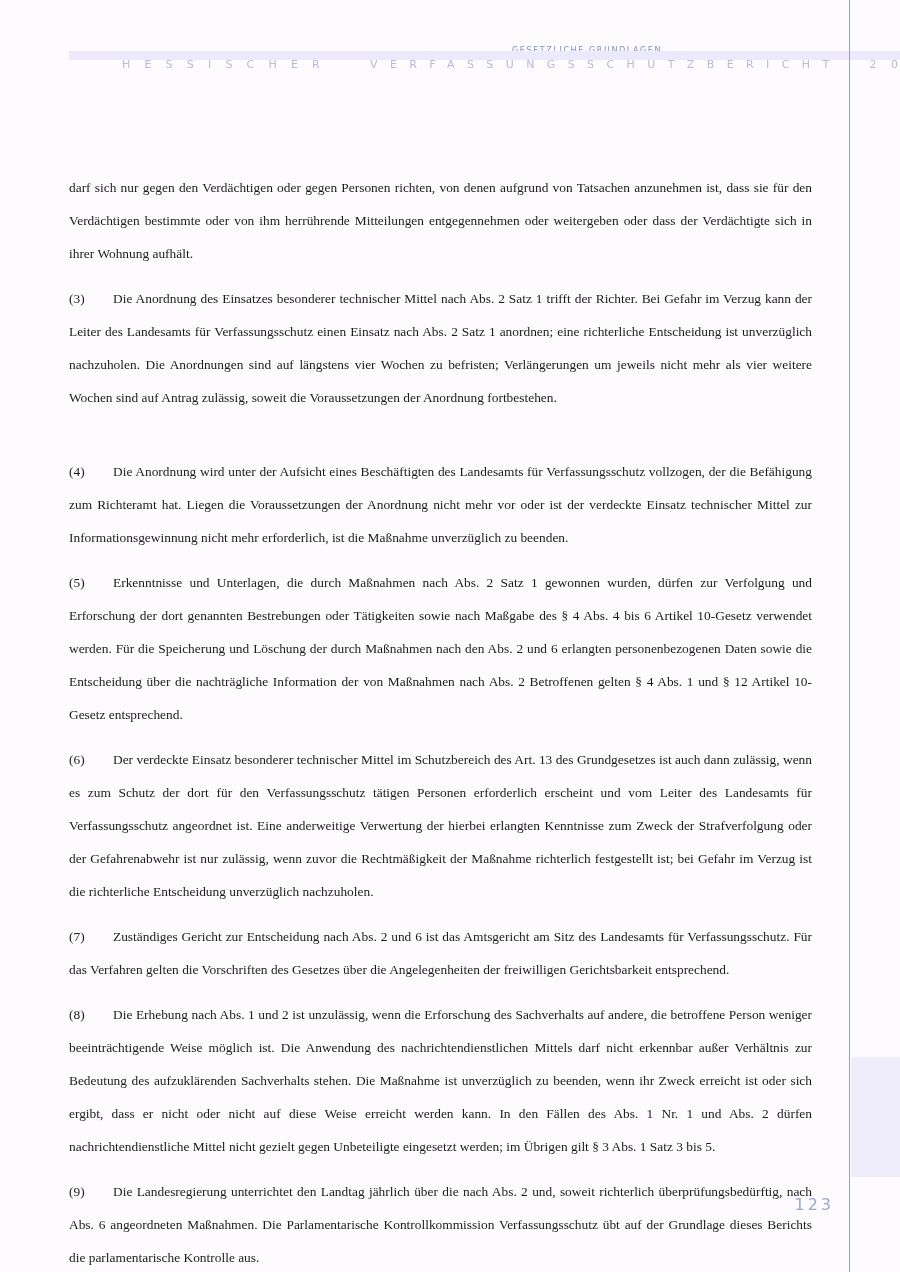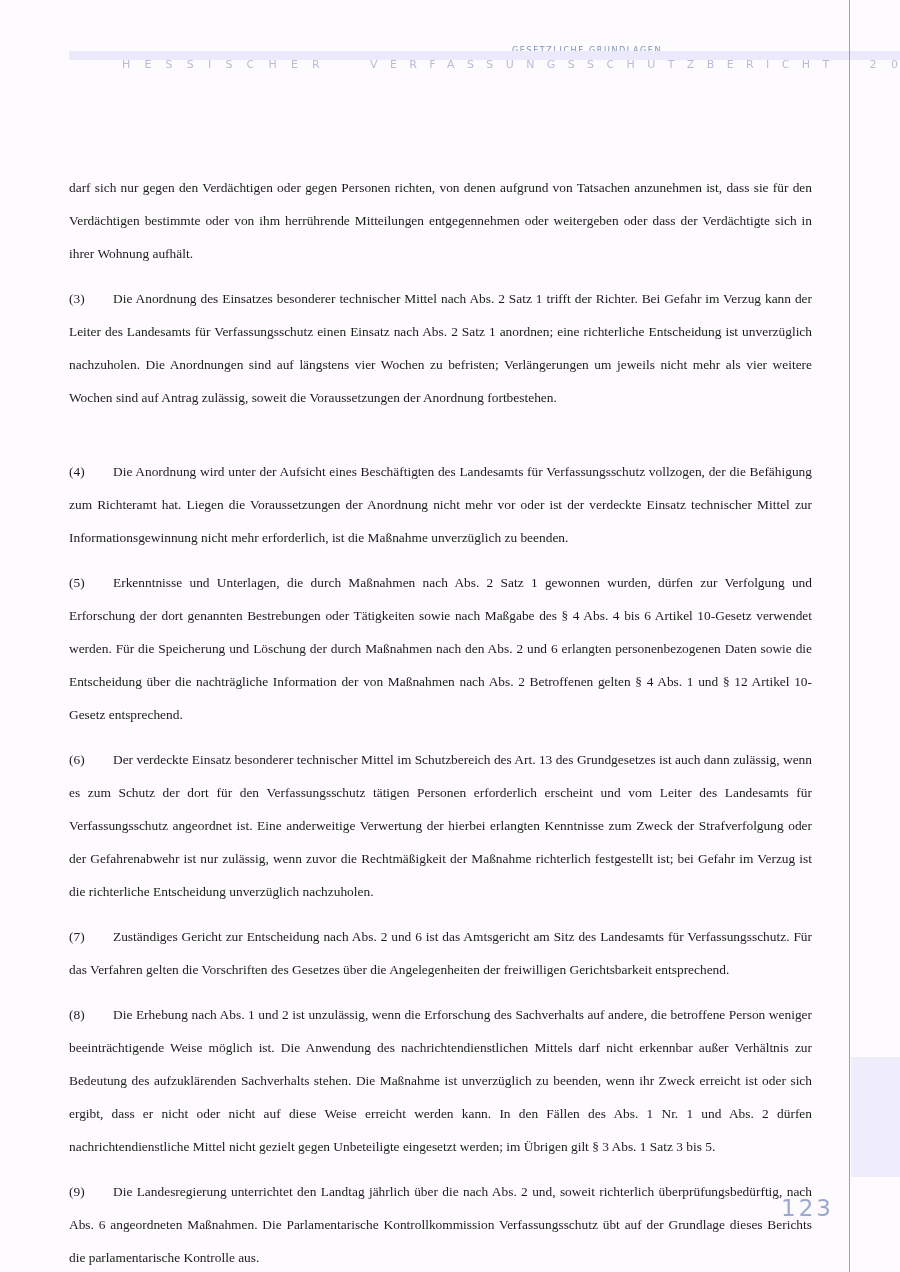--- a/index.html
+++ b/index.html
@@ -26,21 +26,21 @@
     }
     .running-head span { display: inline-block; }
     .vline {
       position: absolute; left: 849px; top: 0; width: 1px; height: 1272px; background: #8ea5c2;
     }
     .side-box {
       position: absolute; left: 851px; top: 1057px; width: 49px; height: 120px; background: #efecfb;
     }
     .page-number {
       position: absolute; left: 780px; top: 1195px; width: 54px;
-      font-family: "DejaVu Sans", sans-serif; font-size: 23px; letter-spacing: 3px;
+      font-family: "DejaVu Sans", sans-serif; font-size: 16px; letter-spacing: 3px;
       color: #9ba9cf; text-align: right;
     }
     .body-text {
       position: absolute; left: 69px; top: 171px; width: 743px;
       font-size: 13.4px; line-height: 33px; color: #1b1b1b;
       text-align: justify;
       font-family: Liberation Serif, serif;
       transform-origin: left top;
     }
     .body-text p { margin: 0 0 12px 0; hyphens: manual; }

